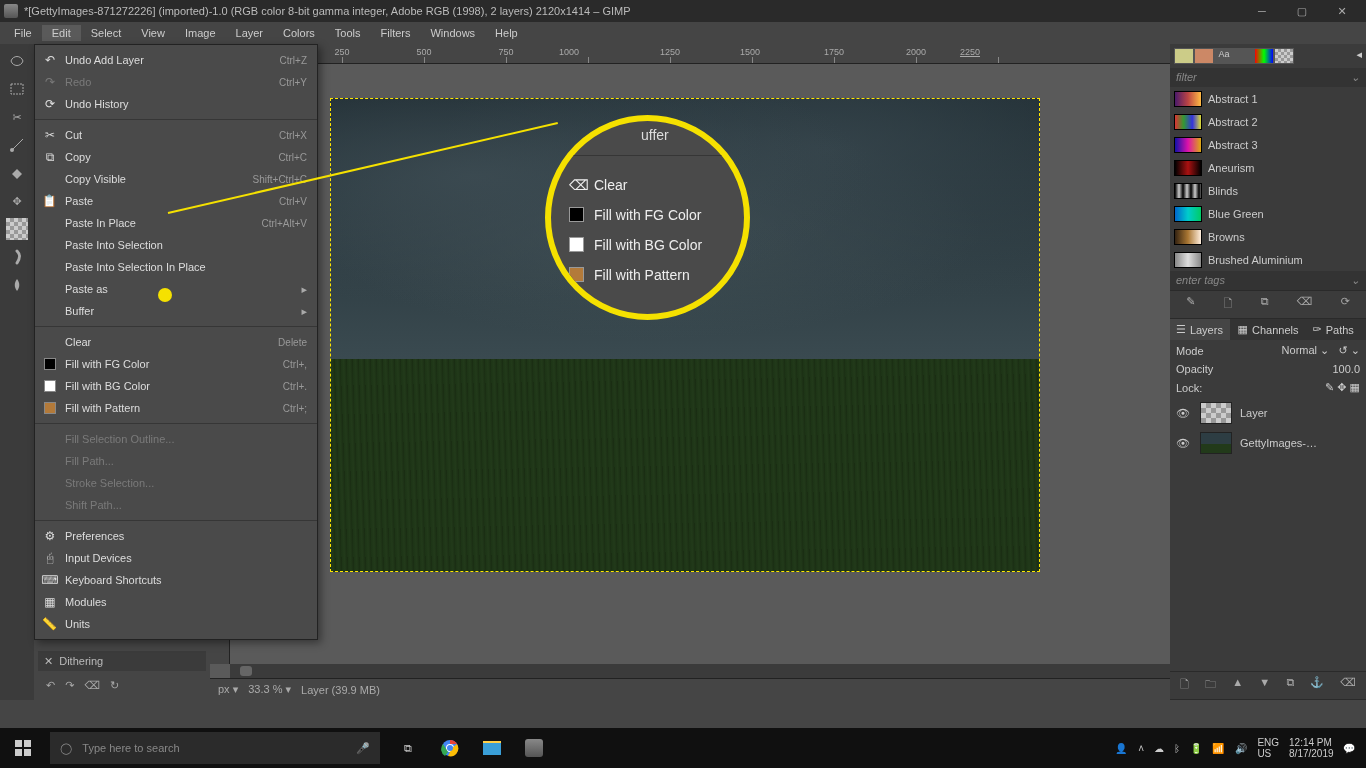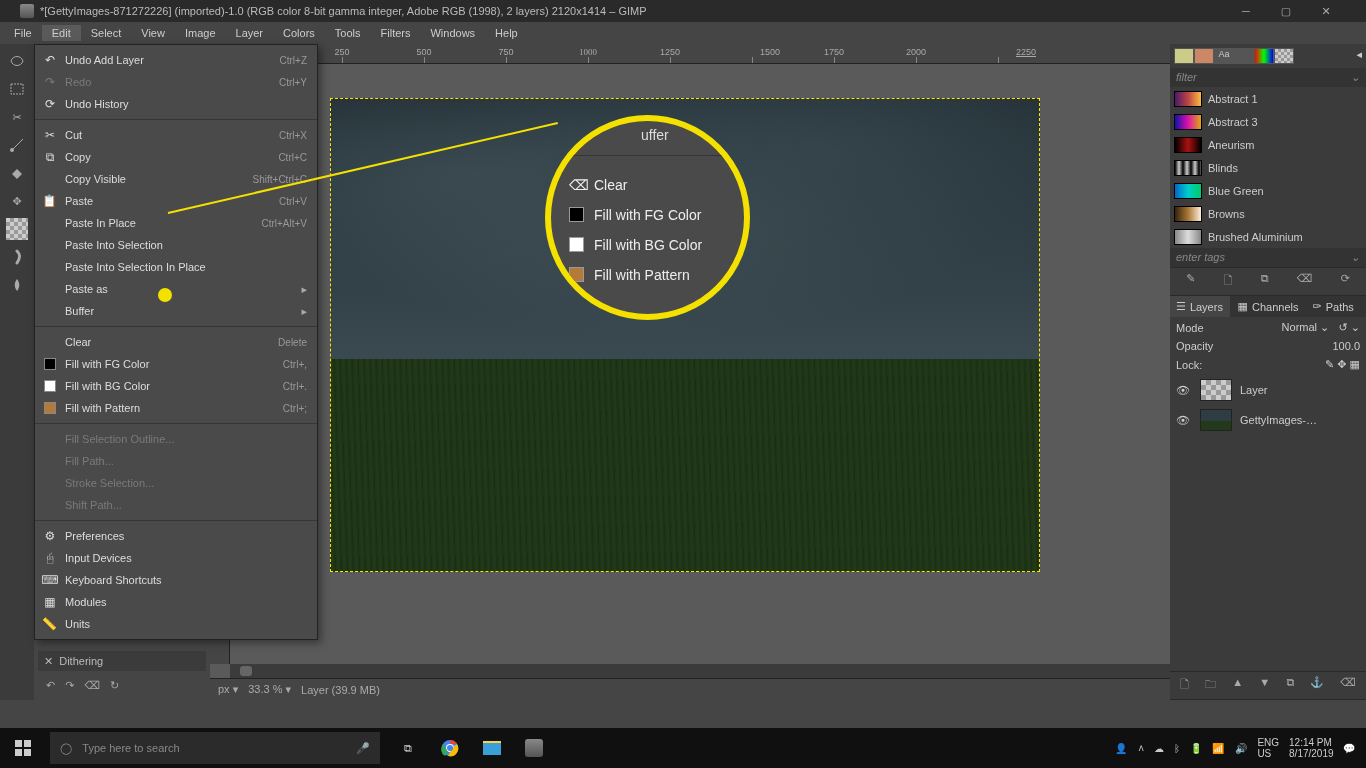--- a/index.html
+++ b/index.html
@@ -1,17 +1,17 @@
 <!DOCTYPE html>
 <html><head>
 <meta charset="utf-8">
 <style>
 * { margin:0; padding:0; box-sizing:border-box; font-family:"Segoe UI",Tahoma,sans-serif; }
 body { background:#454545; color:#ccc; font-size:11px; width:1366px; height:768px; overflow:hidden; position:relative; }
-.titlebar { background:#2a2a2a; height:22px; display:flex; align-items:center; padding:0 20px; color:#bbb; }
+.titlebar { background:#2a2a2a; height:22px; display:flex; align-items:center; padding:0 4px; color:#bbb; }
 .titlebar .gimp-logo { width:14px; height:14px; margin-right:6px; background:linear-gradient(#888,#555); border-radius:2px; }
 .titlebar .title { flex:1; font-size:11px; }
 .titlebar .winbtn { width:40px; height:22px; display:flex; align-items:center; justify-content:center; color:#aaa; }
 .menubar { background:#454545; height:22px; display:flex; align-items:center; padding:0 4px; color:#ccc; }
 .menubar .mitem { padding:2px 10px; cursor:pointer; }
 .menubar .mitem.open { background:#5a5a5a; }
 .main { display:flex; height:656px; }
 .toolbox { width:34px; background:#3b3b3b; display:flex; flex-direction:column; align-items:center; padding-top:6px; gap:6px; }
 .tool-slot { width:22px; height:22px; display:flex; align-items:center; justify-content:center; color:#aaa; }
 .tool-slot svg { width:16px; height:16px; }
@@ -193,31 +193,31 @@
     <div class="ruler-h" id="rulerh">
         <div class="tick" style="left: 30px;"></div>
         <div class="ticklabel" style="left: 30px;">0</div>
         <div class="tick" style="left: 112px;"></div>
         <div class="ticklabel" style="left: 112px;">250</div>
         <div class="tick" style="left: 194px;"></div>
         <div class="ticklabel" style="left: 194px; text-align: center;">500</div>
         <div class="tick" style="left: 276px;"></div>
         <div class="ticklabel" style="left: 276px;">750</div>
         <div class="tick" style="left: 358px;"></div>
-        <div class="ticklabel" style="left: 358px; font-family: Liberation Serif, serif;">1000</div>
+        <div class="ticklabel" style="left: 339px;">1000</div>
         <div class="tick" style="left: 440px;"></div>
         <div class="ticklabel" style="left: 440px;">1250</div>
         <div class="tick" style="left: 522px;"></div>
-        <div class="ticklabel" style="left: 540px; margin-top: 8px;">1500</div>
+        <div class="ticklabel" style="left: 520px; margin-top: 8px;">1500</div>
         <div class="tick" style="left: 604px;"></div>
         <div class="ticklabel" style="left: 604px;">1750</div>
         <div class="tick" style="left: 686px;"></div>
         <div class="ticklabel" style="left: 686px;">2000</div>
         <div class="tick" style="left: 768px;"></div>
-        <div class="ticklabel" style="left: 796px; text-decoration: underline;">2250</div>
+        <div class="ticklabel" style="left: 740px; text-decoration: underline;">2250</div>
       </div>
     <div class="canvas-inner">
       <div class="ruler-v"></div>
       <div class="canvas-viewport">
         <div class="image">
           <div class="sky"></div>
           <div class="land"></div>
         </div>
         <div class="selection"></div>
       </div>
@@ -244,20 +244,24 @@
       <span>◂</span>
     </div>
     <div class="filter">
         <span>filter</span>
         <span>⌄</span>
       </div>
     <div class="swatchlist" id="swatchlist">
         <div class="srow">
           <div class="sw" style="background:linear-gradient(90deg,#4a1a6b,#b44,#fb4)"></div>
           <span>Abstract 1</span>
+        </div>
+        <div class="srow">
+          <div class="sw" style="background:linear-gradient(90deg,#d33,#393,#33d,#dd3)"></div>
+          <span>Abstract 2</span>
         </div>
         <div class="srow">
           <div class="sw" style="background:linear-gradient(90deg,#11a,#d1a,#da1)"></div>
           <span>Abstract 3</span>
         </div>
         <div class="srow">
           <div class="sw" style="background:linear-gradient(90deg,#000,#a11,#000)"></div>
           <span>Aneurism</span>
         </div>
         <div class="srow">

